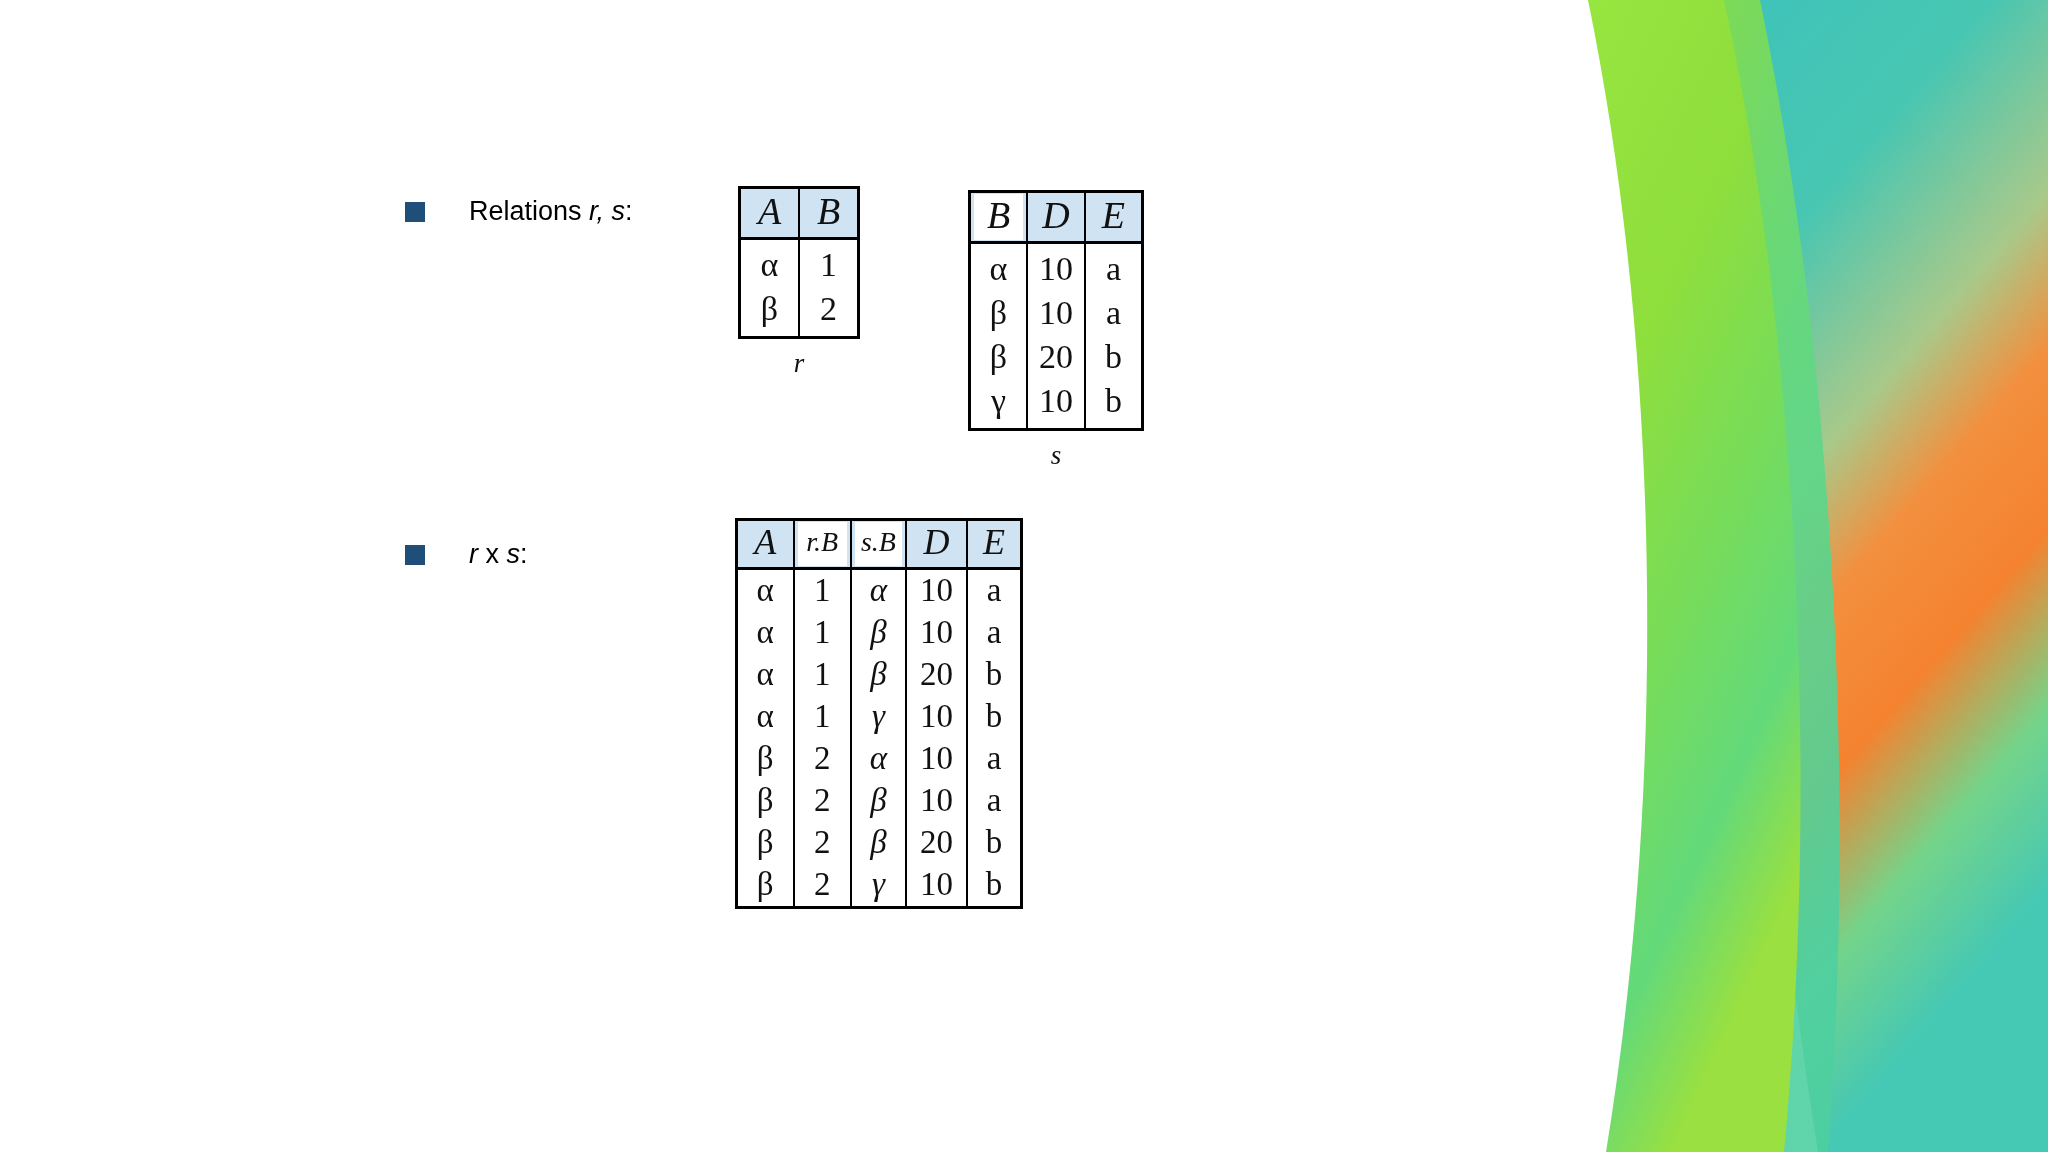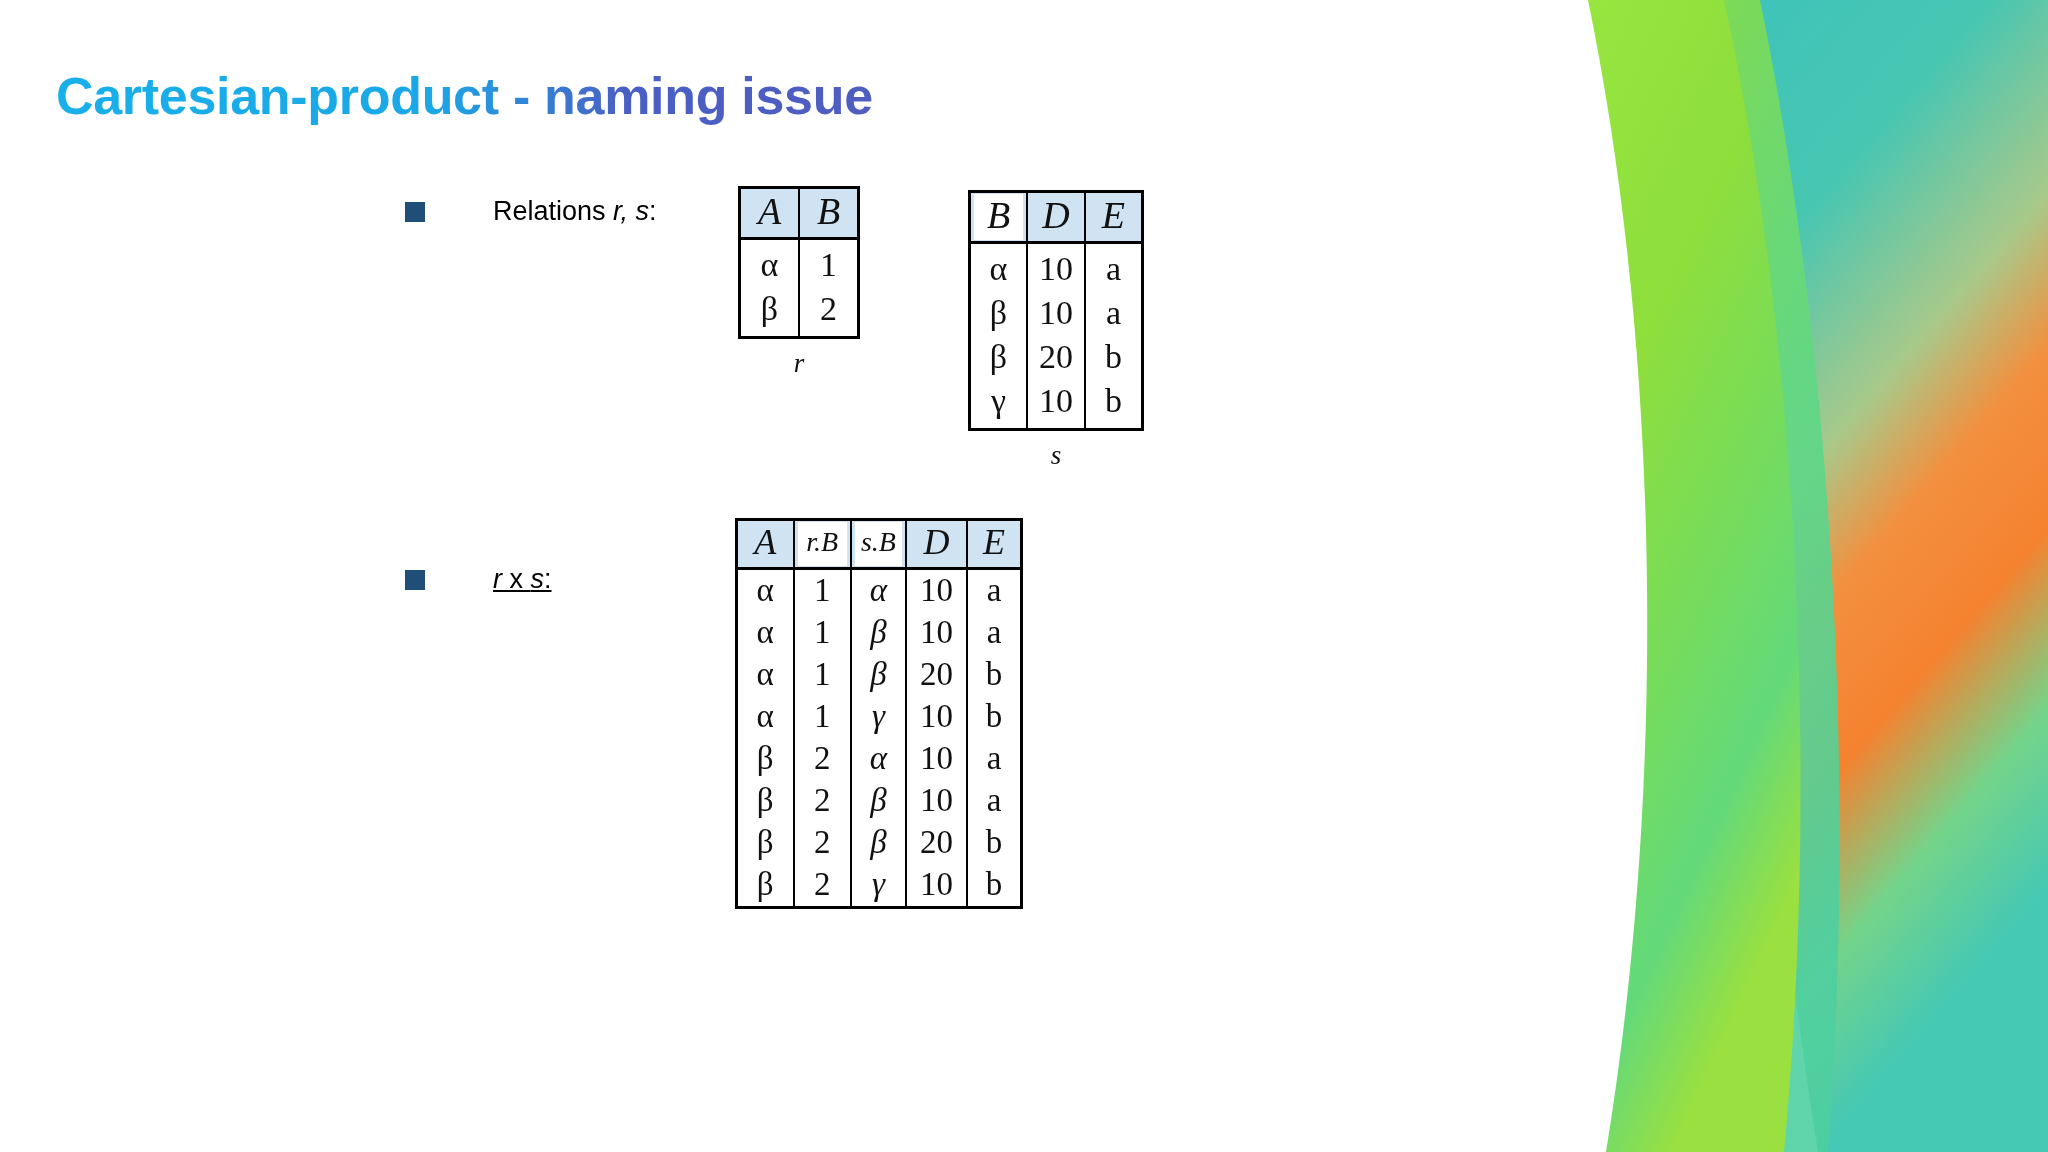--- a/index.html
+++ b/index.html
@@ -48,29 +48,29 @@
     display: flex;
     align-items: center;
   }
   .bullet-square {
     width: 20px;
     height: 20px;
     background: #1f4e79;
     flex: 0 0 auto;
   }
   .bullet-text {
-    margin-left: 68px;
+    margin-left: 44px;
     font-size: 27px;
     color: #000000;
     white-space: nowrap;
   }
   .bullet-text i { font-style: italic; }
 
   #bullet-relations { left: 405px; top: 196px; }
-  #bullet-rxs       { left: 405px; top: 564px; text-decoration: underline; }
+  #bullet-rxs       { left: 405px; top: 539px; }
 
   
   .rel-wrap { position: absolute; }
 
   table.rel {
     border-collapse: collapse;
     font-family: "Liberation Serif", serif;
     background: #ffffff;
     border: 3px solid #000000;
   }
@@ -180,21 +180,20 @@
              C 300 330, 330 760, 300 1152
              L 150 1152
              C 205 760, 185 330, 108 0 Z" fill="url(#gradGreenBack)" opacity="0.9"></path>
 
     <path d="M 60 0 L 196 0
              C 268 330, 292 770, 256 1152
              L 78 1152
              C 142 760, 128 330, 60 0 Z" fill="url(#gradGreen)"></path>
   </svg>
 
-  <div id="title">Cartesian-product - naming issue</div>
 
   <div class="bullet-row" id="bullet-relations">
     <span class="bullet-square"></span>
     <span class="bullet-text"><span>Relations </span><i>r, s</i><span>:</span></span>
   </div>
 
   <div class="bullet-row" id="bullet-rxs">
     <span class="bullet-square"></span>
     <span class="bullet-text"><i>r</i><span> x </span><i>s</i><span>:</span></span>
   </div>

